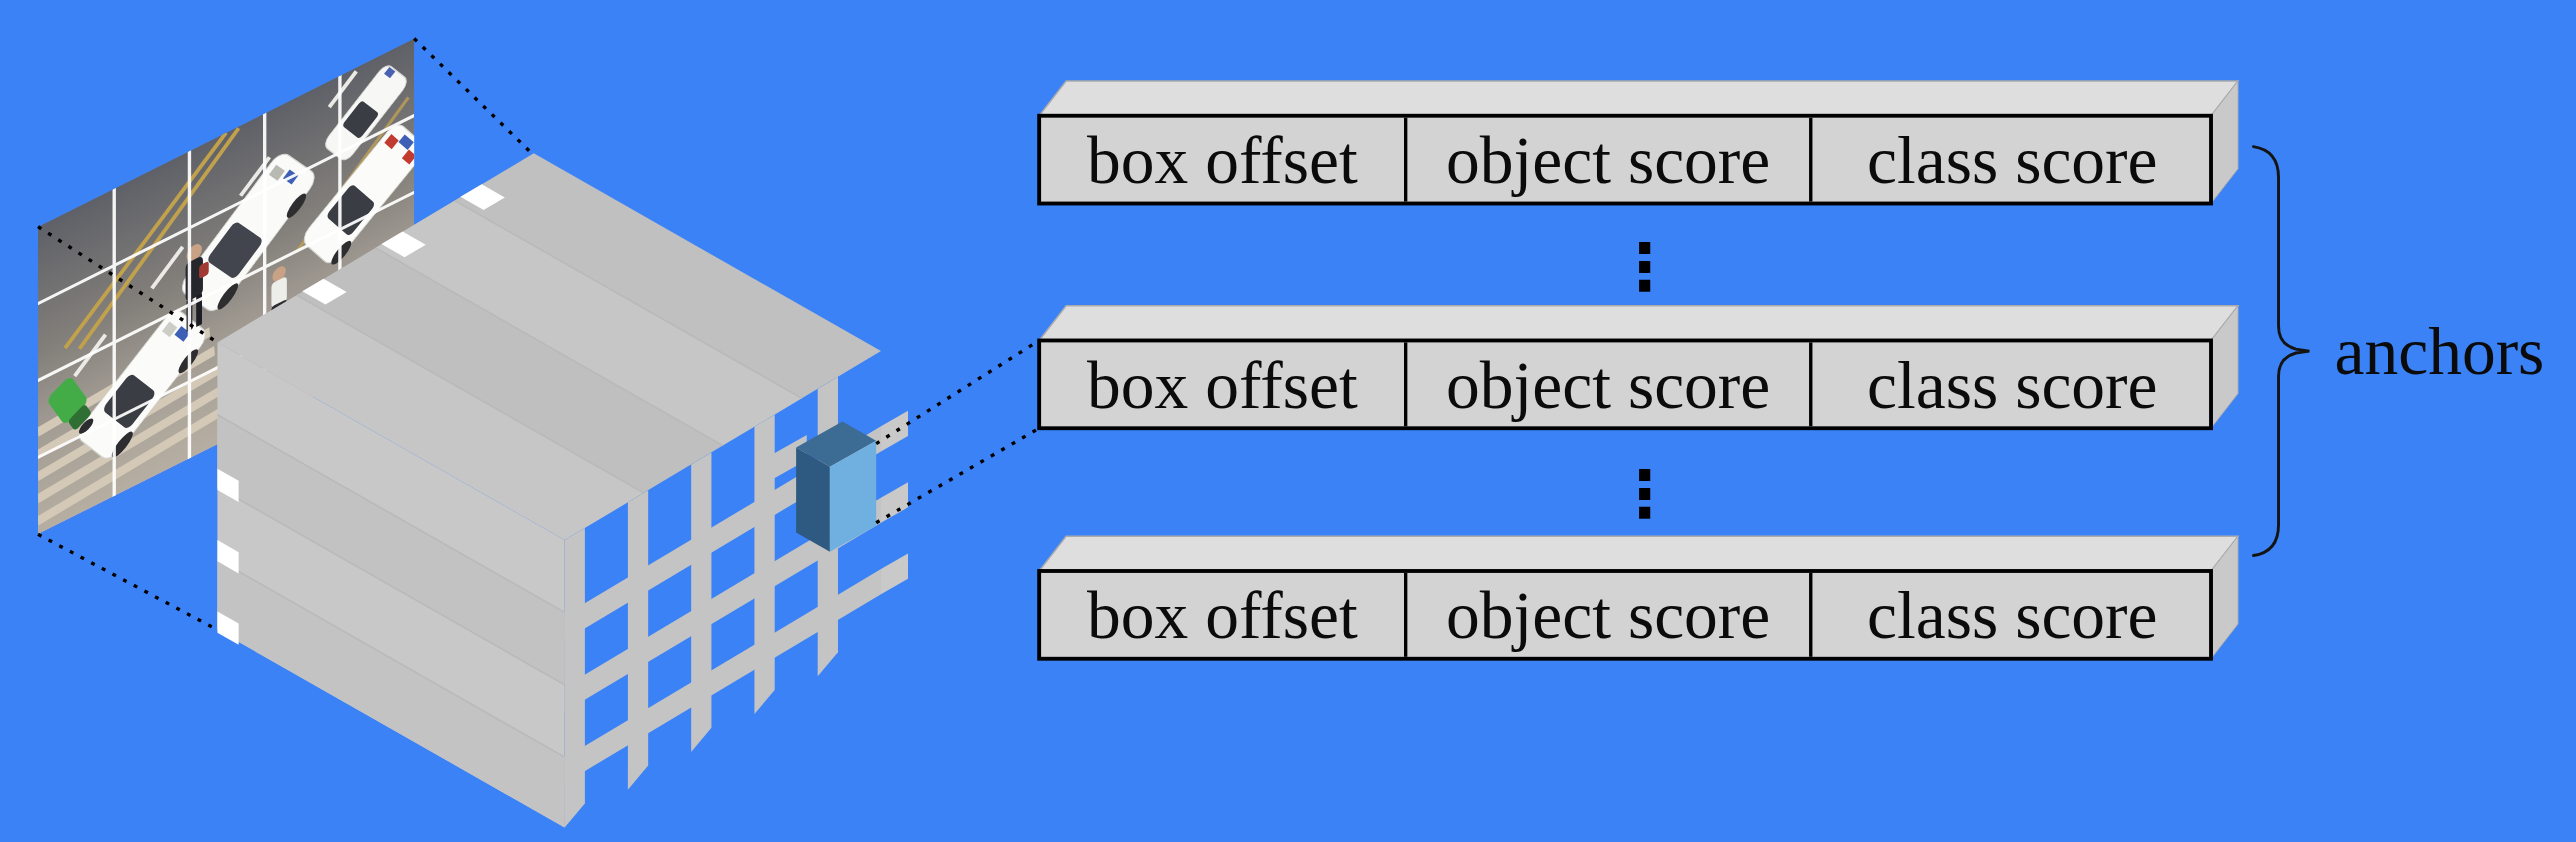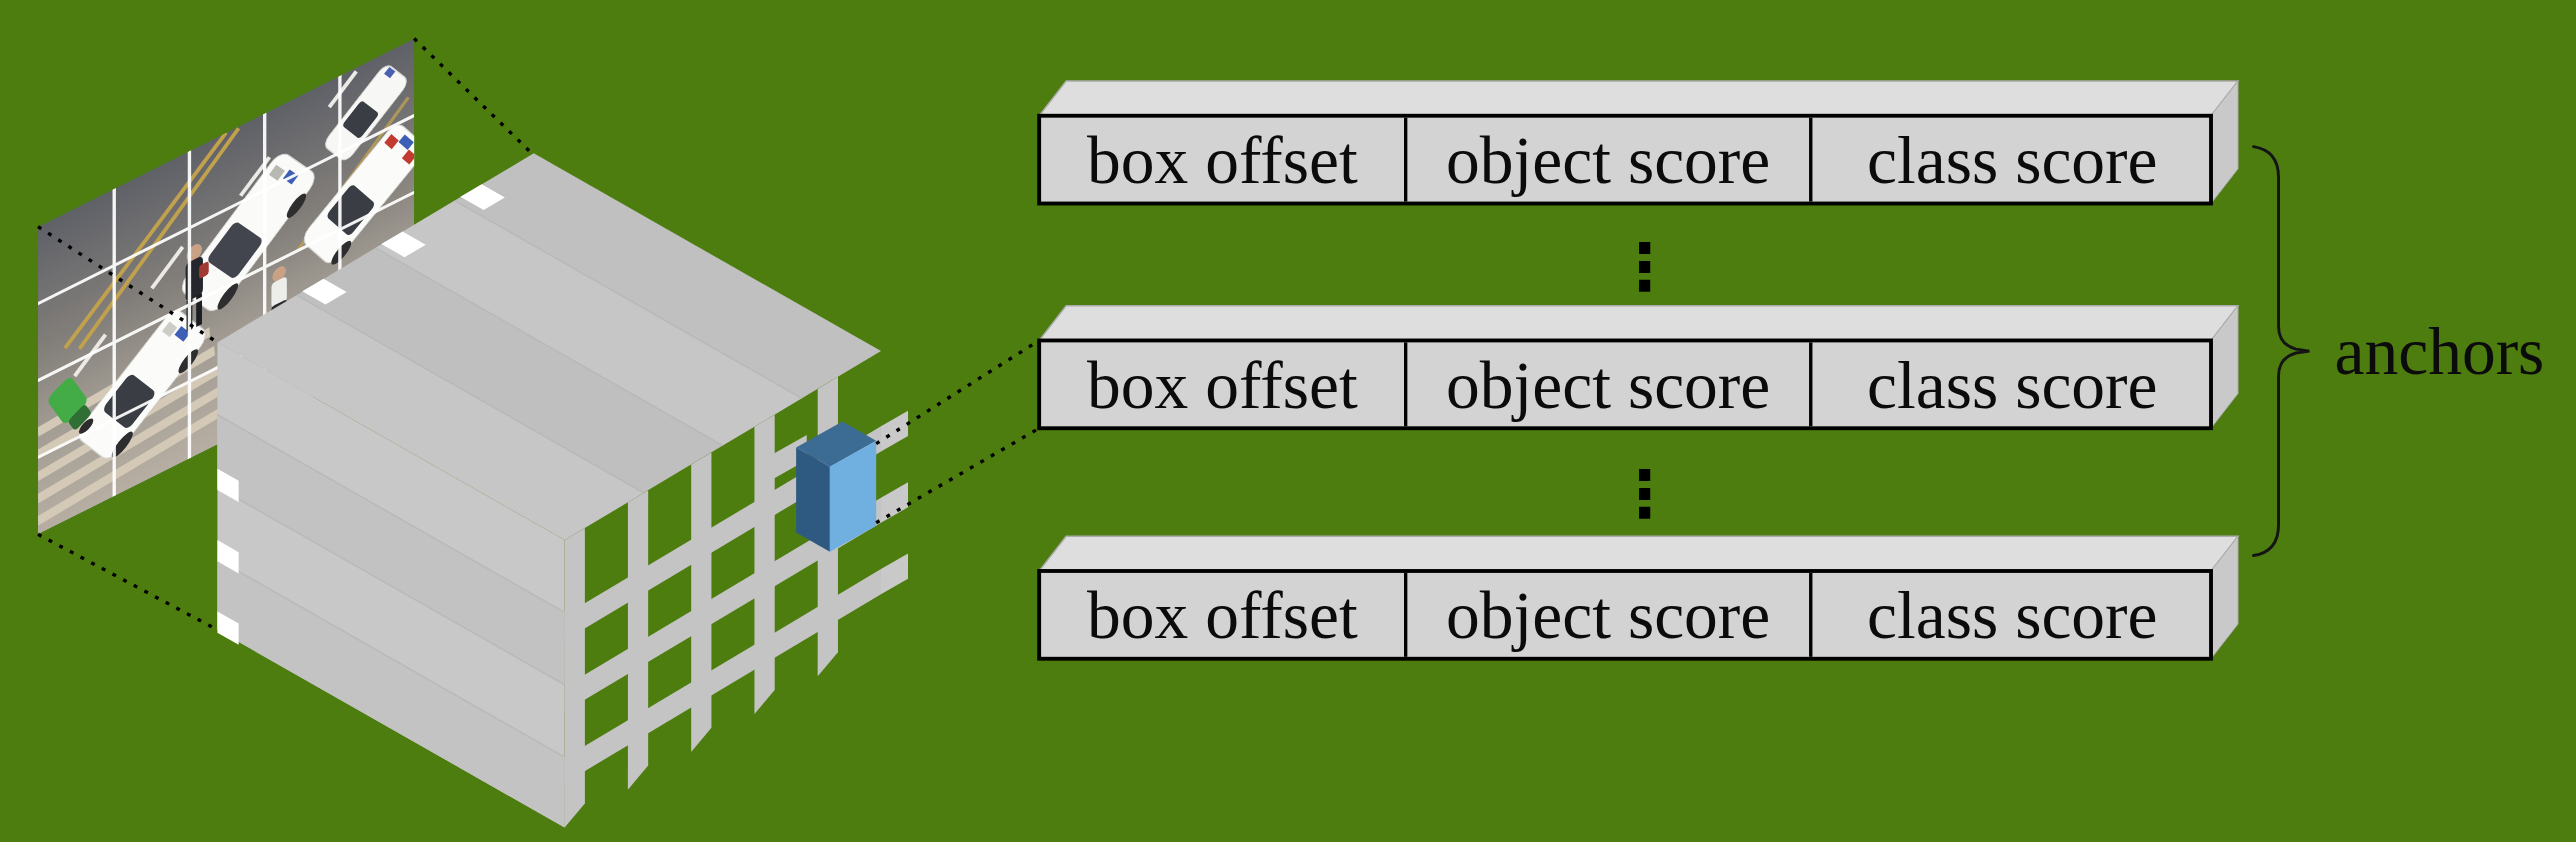--- a/index.html
+++ b/index.html
@@ -1,16 +1,16 @@
 <!DOCTYPE html>
 <html><head>
 <meta charset="utf-8">
 <style>
   html,body{margin:0;padding:0;background:#ffffff;}
-  .stage{width:2576px;height:842px;position:relative;background:#4d7c0f;overflow:hidden;}
+  .stage{width:2576px;height:842px;position:relative;background:#3b82f6;overflow:hidden;}
   svg{display:block;}
   text.rowlabel{font-family:"Liberation Serif","DejaVu Serif",serif;font-size:70px;fill:#0b0b0b;}
   text.anchors{font-family:"Liberation Serif","DejaVu Serif",serif;font-size:70px;fill:#0b0b0b;}
   text.dots{font-family:"DejaVu Sans",sans-serif;font-size:66px;fill:#000;font-weight:bold;}
   .dotted{stroke:#000;stroke-width:3.5;stroke-dasharray:4 8.5;fill:none;}
   .seam{stroke:#b9b9b9;stroke-width:1.6;}
 </style>
 </head>
 <body>
 

